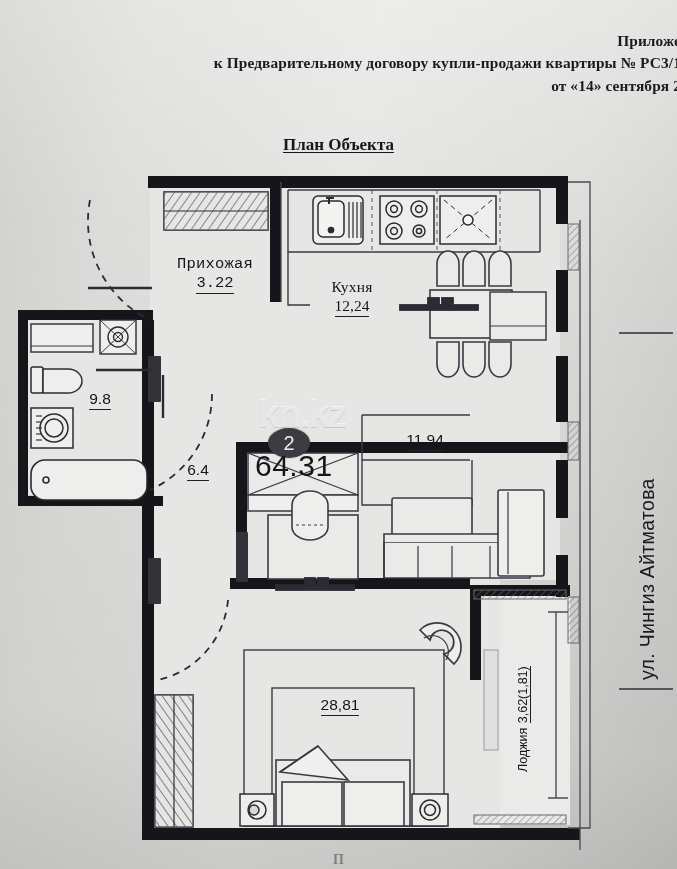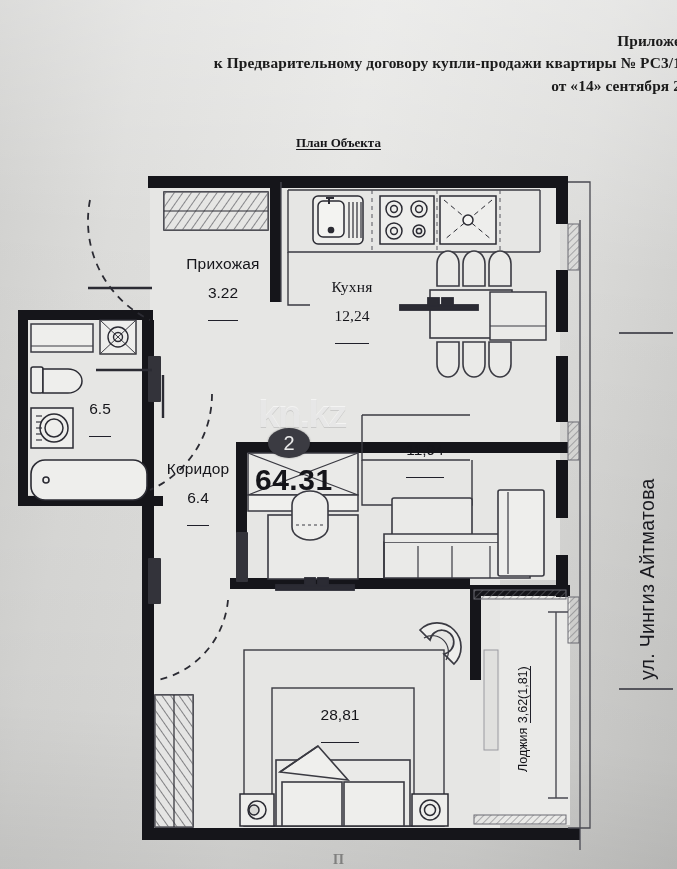--- a/index.html
+++ b/index.html
@@ -32,38 +32,38 @@
     line-height:1.46;
     letter-spacing:.1px;
   }
   .hdr .l1{display:block;}
   .hdr .l2{display:block;}
   .hdr .l3{display:block;}
   .plantitle{
     position:absolute;left:0;top:135px;width:677px;
     text-align:center;
     font-family:"Liberation Serif", serif;
-    font-weight:bold;font-size:13px;color:#17171a;
+    font-weight:bold;font-size:17px;color:#17171a;
     text-decoration:underline;
     text-underline-offset:2px;
   }
   .bottomtitle{
     position:absolute;left:0;top:852px;width:677px;text-align:center;
     font-family:"Liberation Serif", serif;font-weight:bold;font-size:14px;
     color:rgba(40,40,40,.45);
   }
   
   #plan{position:absolute;left:0;top:160px;width:677px;height:700px;}
   #plan svg{display:block;}
   
   .lbl{position:absolute;text-align:center;color:#15151a;
        font-family:"Liberation Sans", sans-serif;pointer-events:none;}
   .lbl .nm{display:block;font-size:15.5px;font-weight:400;letter-spacing:.2px;white-space:nowrap;}
-  .lbl .ar{display:block;font-size:15.5px;font-weight:400;margin-top:11px;
-           border-bottom:1.4px solid #20202a;padding-bottom:18px;
+  .lbl .ar{display:block;font-size:15.5px;font-weight:400;margin-top:1px;
+           border-bottom:1.4px solid #20202a;padding-bottom:1px;
            display:inline-block;}
   .total{
     position:absolute;color:#15151a;
     font-family:"Liberation Sans", sans-serif;
     font-size:30px;letter-spacing:.5px;white-space:nowrap;
   }
   .badge{
     position:absolute;width:42px;height:30px;border-radius:50%;
     background:#3b3b42;color:#e9e9e9;
     font-size:20px;font-family:"Liberation Sans", sans-serif;
@@ -360,56 +360,55 @@
         <line x1="174" y1="535" x2="174" y2="667" stroke="#2b2b33" stroke-width="1.2"></line>
       </g>
 
       <g stroke="#4a4a52" stroke-width="1.4" fill="none">
         <path d="M556,452 L556,638"></path>
         <path d="M548,452 L568,452 M548,638 L568,638"></path>
         <rect x="484" y="490" width="14" height="100" fill="#e0e0de" stroke="#9a9aa0" stroke-width="1"></rect>
       </g>
     </svg>
 
-    <div class="lbl" style="left:128px;top:95px;width:190px;">
+    <div class="lbl" style="left:120px;top:95px;width:190px;font-family:Liberation Mono, monospace;">
       <span class="nm">Прихожая</span>
       <span class="ar">3.22</span>
     </div>
 
     <div class="lbl" style="left:262px;top:118px;width:180px;font-family:Liberation Serif, serif;">
       <span class="nm">Кухня</span>
       <span class="ar">12,24</span>
     </div>
 
     <div class="lbl" style="left:30px;top:229px;width:140px;">
-      <span class="ar">6.5</span>
+      <span class="ar">9.8</span>
     </div>
 
     <div class="lbl" style="left:103px;top:300px;width:190px;">
-      <span class="nm">Коридор</span>
       <span class="ar">6.4</span>
     </div>
 
     <div class="lbl" style="left:330px;top:270px;width:190px;">
       <span class="ar">11,94</span>
     </div>
 
     <div class="lbl" style="left:240px;top:535px;width:200px;">
       <span class="ar">28,81</span>
     </div>
 
     <div class="vlabel" style="left:513px;top:612px;transform:rotate(-90deg);">
       <span class="nm">Лоджия</span>
       <span class="ar">3,62(1,81)</span>
     </div>
 
     <div class="badge" style="left:268px;top:268px;">
       <span>2</span>
     </div>
-    <div class="total" style="left:255px;top:303px;font-weight:bold;">64.31</div>
+    <div class="total" style="left:255px;top:289px;">64.31</div>
 
     <div class="wm" style="top:232px;">kn.kz</div>
   </div>
 
   <div class="streetline" style="left:619px;top:332px;width:54px;height:1.6px;"></div>
   <div class="streetline" style="left:619px;top:688px;width:54px;height:1.6px;"></div>
   <div class="street">ул. Чингиз Айтматова</div>
 
 </div>
 

